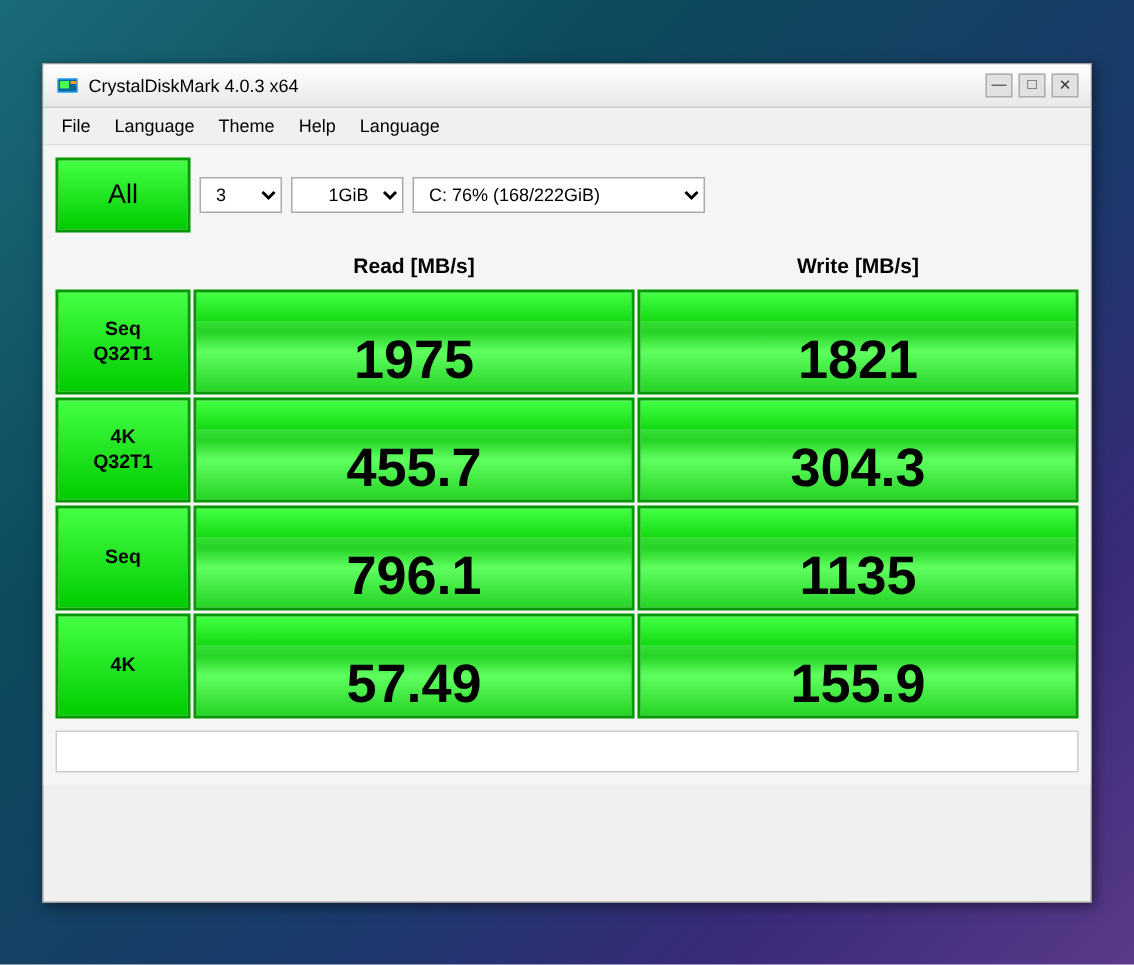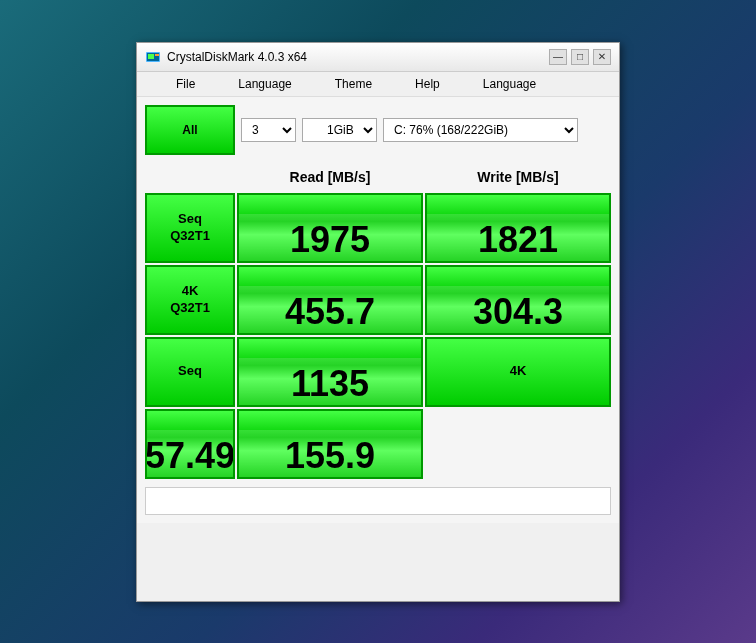--- a/index.html
+++ b/index.html
@@ -11,21 +11,21 @@
       display: flex;
       align-items: center;
       justify-content: center;
       font-family: 'Segoe UI', Arial, sans-serif;
     }
 
     .window {
       background: #f0f0f0;
       border: 1px solid #999;
       box-shadow: 2px 2px 8px rgba(0,0,0,0.5);
-      width: 484px;
+      width: 700px;
       min-height: 560px;
     }
 
     .title-bar {
       background: linear-gradient(to bottom, #ffffff, #e8e8e8);
       border-bottom: 1px solid #ccc;
       padding: 6px 8px;
       display: flex;
       align-items: center;
       justify-content: space-between;
@@ -75,42 +75,41 @@
       display: flex;
       gap: 0;
       border-bottom: 1px solid #ddd;
     }
 
     .menu-item {
       padding: 3px 8px;
       font-size: 12px;
       color: #000;
       cursor: pointer;
-      margin-left: 27px;
     }
 
     .main-content {
       padding: 8px;
       background: #f5f5f5;
     }
 
     .controls-row {
       display: flex;
       align-items: center;
       gap: 6px;
       margin-bottom: 8px;
     }
 
     .all-btn {
       width: 90px;
       height: 50px;
       background: linear-gradient(to bottom, #44ff44, #00cc00);
       border: 2px solid #009900;
-      font-size: 12px;
-      font-weight: bold;
+      font-size: 18px;
+      font-weight: normal;
       color: #000;
       cursor: pointer;
       display: flex;
       align-items: center;
       justify-content: center;
       text-align: center;
     }
 
     .dropdown {
       padding: 3px 6px;
@@ -270,20 +269,23 @@
       <div class="row-label">4K<br>Q32T1</div>
       <div class="data-cell">
         <span class="value">455.7</span>
       </div>
       <div class="data-cell">
         <span class="value">304.3</span>
       </div>
 
       <div class="row-label">Seq</div>
       <div class="data-cell">
+        <span class="value">796.1</span>
+      </div>
+      <div class="data-cell">
         <span class="value">1135</span>
       </div>
 
       <div class="row-label">4K</div>
       <div class="data-cell">
         <span class="value">57.49</span>
       </div>
       <div class="data-cell">
         <span class="value">155.9</span>
       </div>

